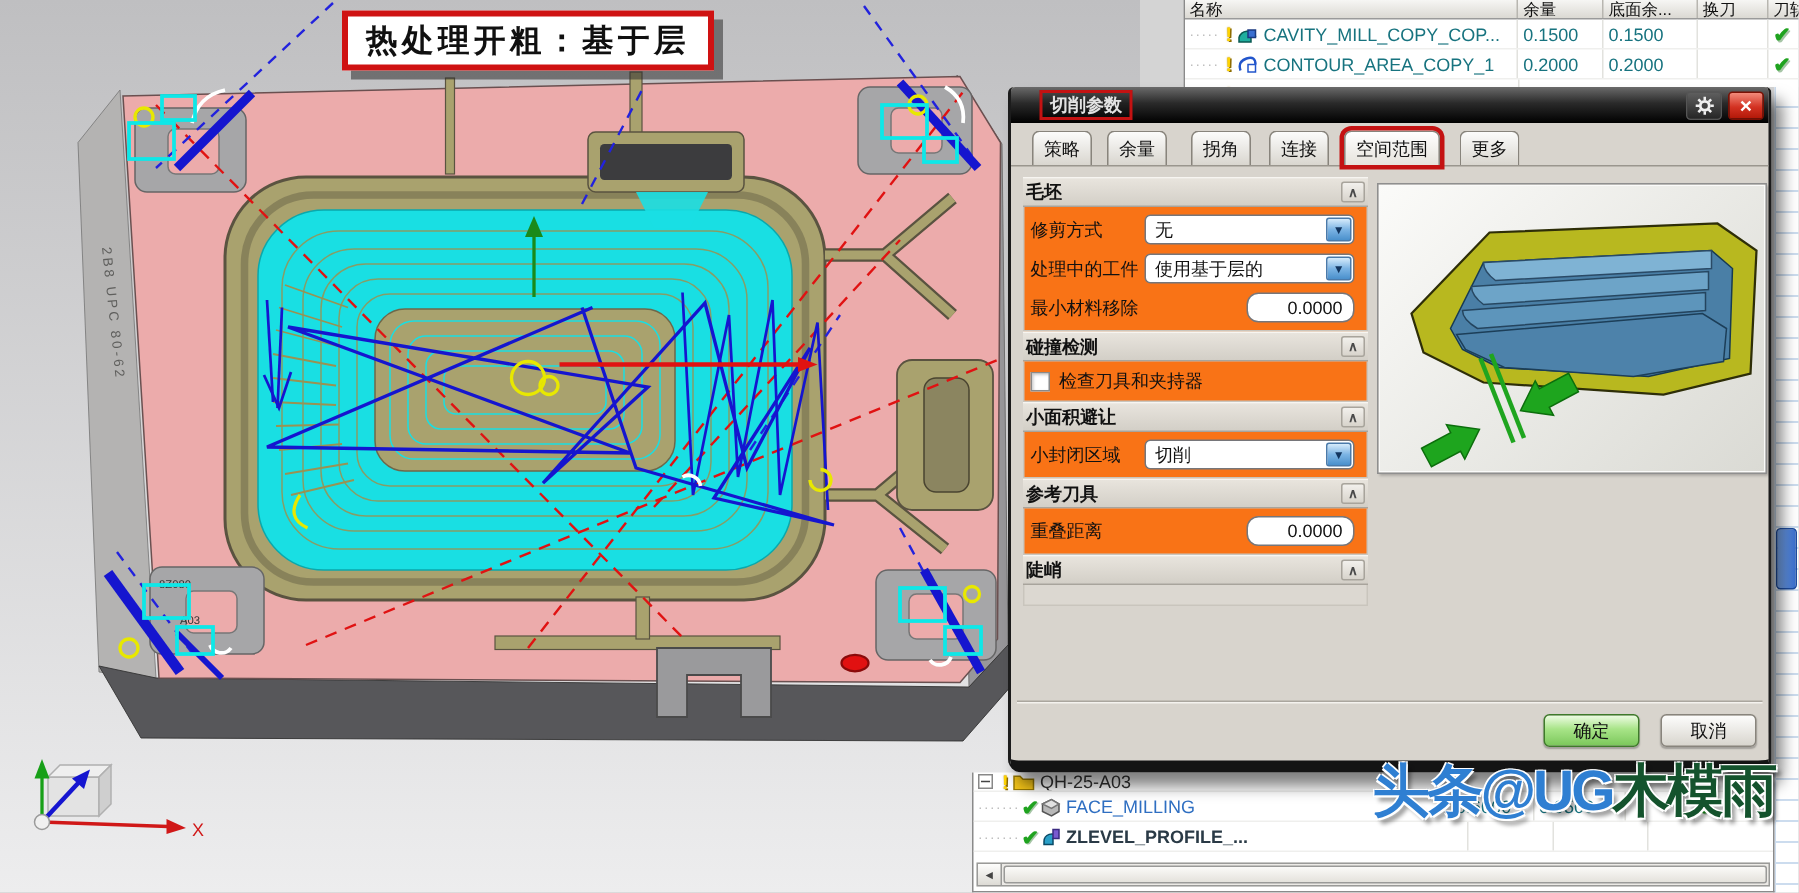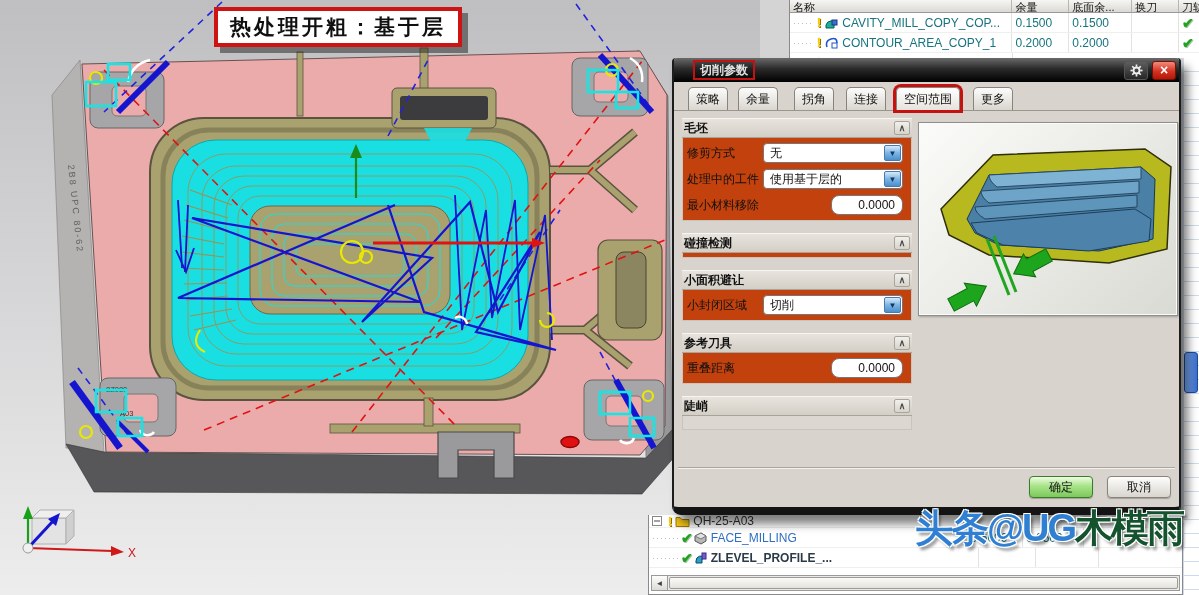--- a/index.html
+++ b/index.html
@@ -2,21 +2,21 @@
 <html><head>
 <meta charset="utf-8">
 <style>
   * { box-sizing: border-box; margin: 0; padding: 0; }
   html,body { width:1199px; height:595px; overflow:hidden; }
   body { font-family:"Liberation Sans", sans-serif; position:relative; background:#d4d4d4; }
   #stage { position:absolute; inset:0; width:1199px; height:595px; overflow:hidden; }
 
   
   #viewport { position:absolute; left:0; top:0; width:760px; height:595px; }
-  .banner { position:absolute; left:214px; top:7px; background:#ffffff; border:4px solid #cf1212;
+  .banner { position:absolute; left:228px; top:7px; background:#ffffff; border:4px solid #cf1212;
             padding:2px 12px; font-family:"Liberation Serif", serif; font-weight:bold; font-size:21px;
             letter-spacing:3px; color:#101010; box-shadow:6px 6px 0 rgba(45,45,45,.55); white-space:nowrap; z-index:5; }
 
   
   #nav-top { position:absolute; left:789px; top:0; width:444px; height:58px; background:#fff;
              border-left:1px solid #8a8a8a; font-size:12px; overflow:hidden; z-index:2; }
   .nav-head { display:flex; height:13px; background:linear-gradient(#f6f6f4,#dbd9d3);
               border-bottom:1px solid #9a9a9a; color:#111; }
   .nav-head .c { border-right:1px solid #b8b6b0; padding:0 3px; font-size:11px; line-height:14px;
                  overflow:hidden; white-space:nowrap; }
@@ -62,21 +62,21 @@
                color:#fff; font-weight:bold; font-size:14px; line-height:1; }
   .tabs { display:flex; align-items:flex-end; height:29px; padding-left:14px; border-bottom:1px solid #9a968e; }
   .tab { height:23px; padding:0 7px; display:flex; align-items:center; background:linear-gradient(#fcfcfb,#d9d6cf);
          border:1px solid #88847c; border-bottom:none; border-radius:5px 5px 0 0; margin-right:10px; white-space:nowrap; }
   .tab.active { background:linear-gradient(#ffffff,#e6e3dc); box-shadow:0 0 0 3px #c41212; position:relative; z-index:2; }
   .left-col { position:absolute; left:8px; top:60px; width:230px; }
   .group-hdr { display:flex; align-items:center; height:20px; font-weight:bold; padding:0 2px;
                background:linear-gradient(#e8e4dd,#d3cfc7); border-top:1px solid #f7f5f1; border-bottom:1px solid #a8a49c; }
   .chev { margin-left:auto; width:16px; height:14px; font-size:9px; color:#4a4a4a; text-align:center; line-height:13px;
           background:linear-gradient(#f2f0ec,#d8d4cc); border:1px solid #a8a49c; border-radius:2px; }
-  .gbody { padding:2px 2px 2px 4px; margin-bottom:12px; background:#c2410c; border:1px solid #c9c5bd; border-top:none; }
+  .gbody { padding:2px 2px 2px 4px; background:#f97316; border:1px solid #c9c5bd; border-top:none; }
   .field { display:flex; align-items:center; height:26px; }
   .lbl { flex:none; }
   .dd { margin-left:auto; margin-right:6px; width:140px; height:20px; background:#fff; border:1px solid #76767a;
         border-radius:4px; position:relative; display:flex; align-items:center; padding-left:6px; }
   .dd-btn { position:absolute; right:1px; top:1px; width:17px; height:16px; border-radius:2px;
             background:linear-gradient(#d6ebfb,#7cb4e4 50%,#4a90cc); border:1px solid #4a7aaa;
             color:#12355f; font-size:8px; display:flex; align-items:center; justify-content:center; }
   .num { margin-left:auto; margin-right:6px; width:72px; height:20px; background:#fff; border:1px solid #76767a;
          border-radius:8px; text-align:right; padding:0 7px; line-height:18px; }
   .cbrow { display:flex; align-items:center; height:22px; }
@@ -430,20 +430,24 @@
           <span class="lbl">最小材料移除</span>
           <div class="num">0.0000</div>
         </div>
       </div>
 
       <div class="group-hdr">
         <span>碰撞检测</span>
         <span class="chev">∧</span>
       </div>
       <div class="gbody">
+        <div class="cbrow">
+          <span class="cb"></span>
+          <span>检查刀具和夹持器</span>
+        </div>
       </div>
 
       <div class="group-hdr">
         <span>小面积避让</span>
         <span class="chev">∧</span>
       </div>
       <div class="gbody">
         <div class="field">
           <span class="lbl">小封闭区域</span>
           <div class="dd">

